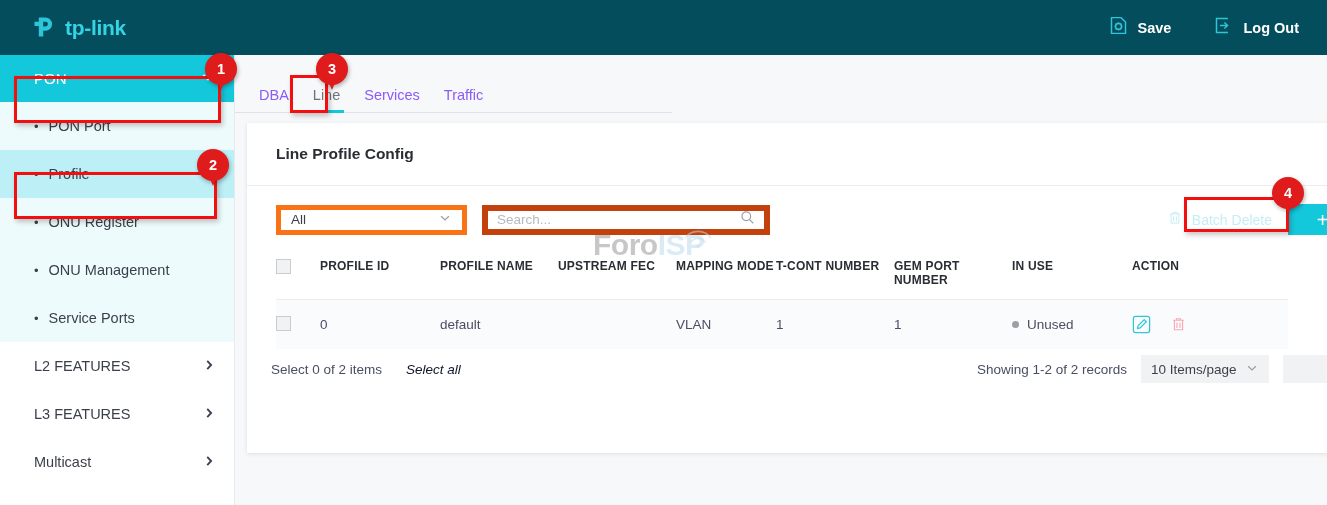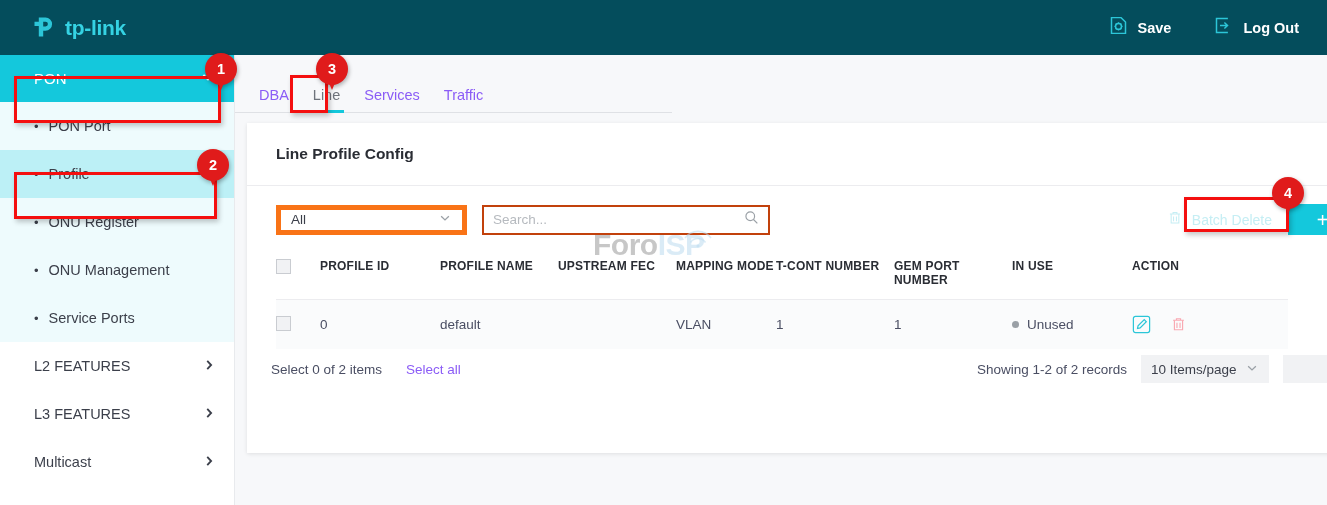--- a/index.html
+++ b/index.html
@@ -93,21 +93,21 @@
   }
   .select-all {
     width: 191px; height: 30px;
     border: 5px solid #f97316; background: #fff;
     display: flex; align-items: center; padding: 0 10px;
     font-size: 13.5px; color: #3b3f4a; cursor: pointer;
   }
   .select-all .chev { margin-left: auto; color: #9aa0a6; }
   .searchbox {
     margin-left: 15px; width: 288px; height: 30px;
-    border: 2px solid #c2410c; background: #fff;
+    border: 6px solid #c2410c; background: #fff;
     display: flex; align-items: center; padding: 0 9px;
   }
   .searchbox input {
     border: none; outline: none; flex: 1;
     font-size: 13.5px; color: #3b3f4a;
     font-family: "Liberation Sans", sans-serif; background: transparent;
   }
   .searchbox input::placeholder { color: #b6babf; }
 
   .tb-right { margin-left: auto; display: flex; align-items: center; gap: 16px; }
@@ -152,21 +152,21 @@
   .status-dot { width: 7px; height: 7px; border-radius: 50%; background: #9aa0a6; }
   .act { display: flex; align-items: center; gap: 19px; }
   .icon-btn { cursor: pointer; display: inline-flex; }
 
   
   .foot {
     display: flex; align-items: center;
     padding: 0 24px; margin-top: 6px;
     font-size: 13.5px; color: #4a4e63;
   }
-  .select-all-link { color: #8b5cf6; margin-left: 24px; cursor: pointer; }
+  .select-all-link { color: #0f172a; margin-left: 24px; cursor: pointer; font-style: italic; }
   .foot-right { margin-left: auto; display: flex; align-items: center; gap: 14px; }
   .pagesize {
     width: 128px; height: 28px; background: #f1f2f4; border: none;
     display: flex; align-items: center; padding: 0 10px;
     font-size: 13.5px; color: #3b3f4a; cursor: pointer;
   }
   .pagesize .chev { margin-left: auto; color: #9aa0a6; }
   .pagenum {
     width: 56px; height: 28px; background: #f1f2f4; border: none; outline: none;
     font-family: "Liberation Sans", sans-serif; font-size: 13.5px;

